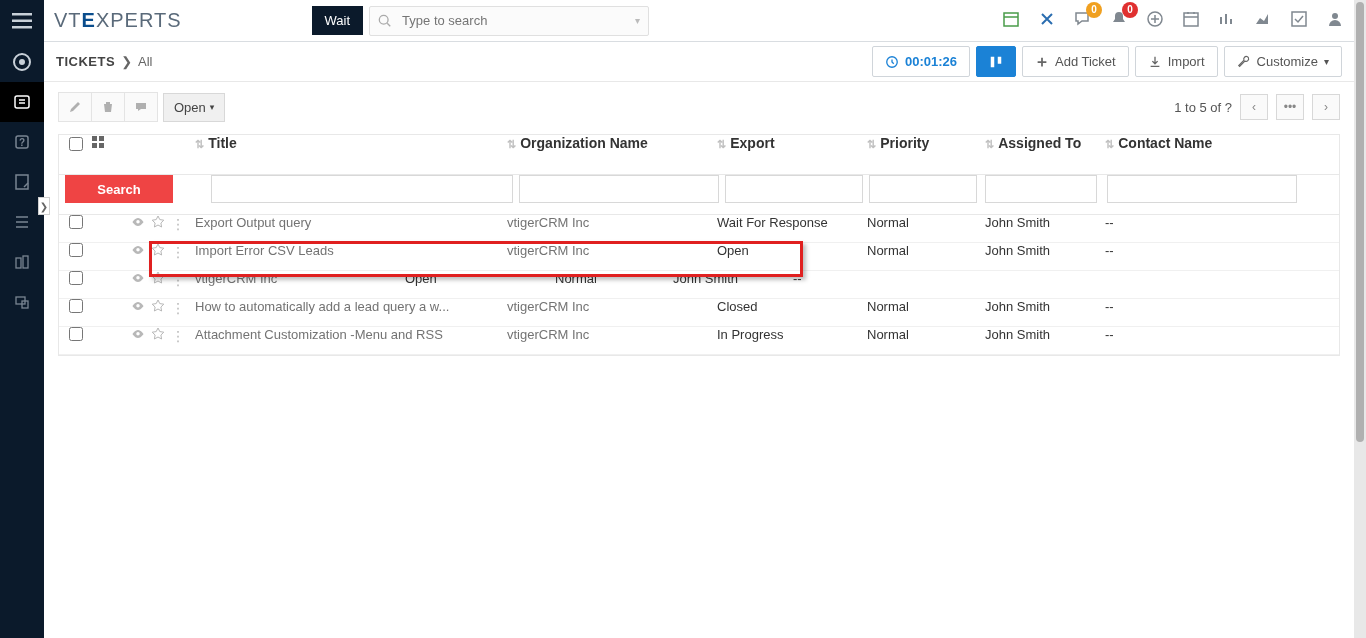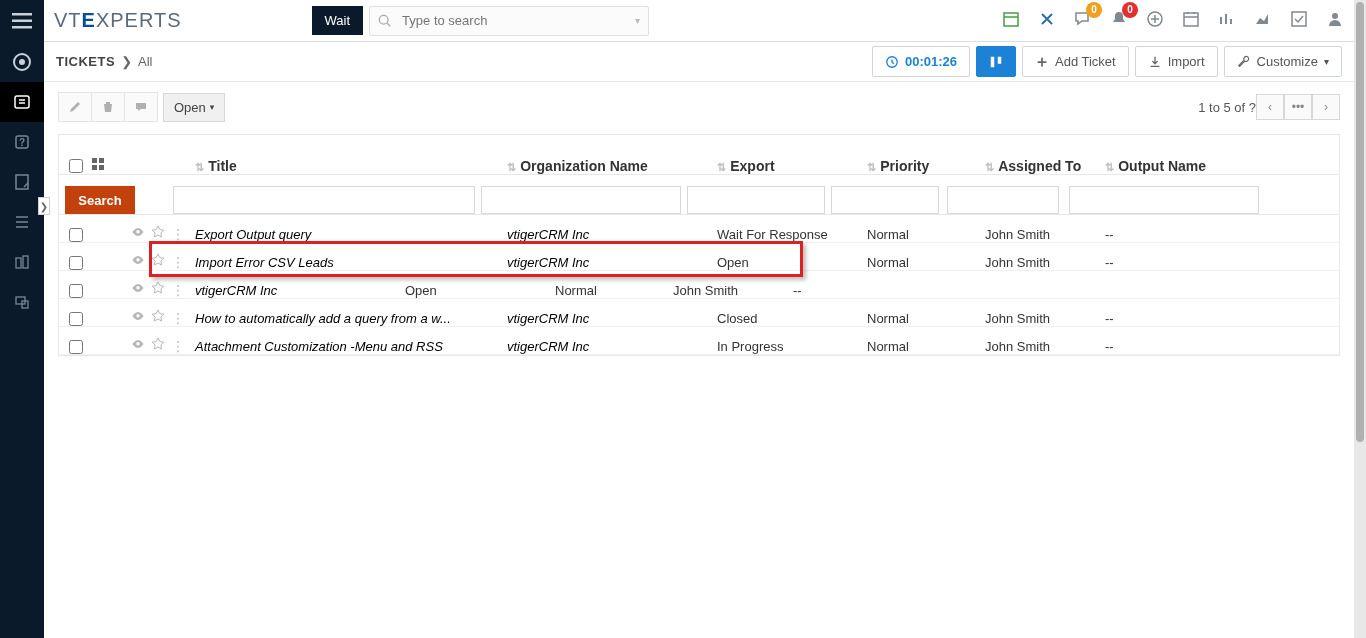--- a/index.html
+++ b/index.html
@@ -50,53 +50,53 @@
 .subheader .timer-text { color: #1b82d6; font-weight: 600; }
 .subheader .chev { font-size: 10px; }
 
 
 .action-row { height: 40px; display: flex; align-items: center; padding: 10px 14px 0 14px; }
 .action-row .left-btns { display: flex; gap: 0; }
 .action-row .icon-btn { border: 1px solid #e4e4e4; background: #fafafa; width: 34px; height: 30px; display: flex; align-items: center; justify-content: center; cursor: pointer; margin-right: -1px; }
 .action-row .icon-btn svg { width: 12px; height: 12px; fill: #b0b0b0; }
 .action-row .more-btn { border: 1px solid #d8d8d8; background: #f0f0f0; padding: 6px 10px; font-size: 13px; color: #444; cursor: pointer; margin-left: 6px; display: flex; align-items: center; gap: 4px; }
 .action-row .spacer { flex: 1; }
-.action-row .pager { display: flex; align-items: center; font-size: 13px; color: #555; }
+.action-row .pager { display: flex; align-items: center; gap: 8px; font-size: 13px; color: #555; }
 .action-row .pager .pg-btn { border: 1px solid #d8d8d8; background: #fafafa; width: 28px; height: 26px; display: flex; align-items: center; justify-content: center; cursor: pointer; color: #888; font-size: 12px; }
 
 
 .table-wrap { margin: 12px 14px; border: 1px solid #e8e8e8; background: #fff; }
-.thead, .filters, .trow { display: flex; align-items: flex-end; }
+.thead, .filters, .trow { display: flex; align-items: flex-start; }
 .thead { height: 40px; border-bottom: 1px solid #e8e8e8; font-size: 14px; font-weight: 600; color: #333; }
 .filters { height: 40px; border-bottom: 1px solid #e8e8e8; padding: 0 6px; gap: 6px; }
 .trow { height: 28px; border-bottom: 1px solid #f0f0f0; font-size: 13px; color: #333; }
 .trow.highlight { position: relative; }
 .trow.highlight::after { content: ""; position: absolute; left: 90px; top: -2px; width: 648px; height: 30px; border: 3px solid #e02020; pointer-events: none; box-shadow: 3px 3px 4px rgba(0,0,0,0.25); }
 
 .col-check { width: 72px; padding-left: 10px; display: flex; align-items: center; gap: 8px; }
 .col-actions { width: 64px; display: flex; align-items: center; gap: 6px; color: #aaa; }
 .col-actions svg { width: 14px; height: 14px; fill: #b8b8b8; }
 .col-title { width: 312px; }
 .col-org { width: 210px; }
 .col-status { width: 150px; }
 .col-priority { width: 118px; }
 .col-assigned { width: 120px; }
 .col-contact { flex: 1; }
 .sort-icon { display: inline-block; margin-right: 4px; color: #c0c0c0; font-size: 11px; vertical-align: middle; }
 
-.filters .search-btn { width: 70px; height: 28px; background: #c2410c; color: #fff; border: none; font-size: 13px; font-weight: 600; cursor: pointer; }
+.filters .search-btn { width: 108px; height: 28px; background: #ef4444; color: #fff; border: none; font-size: 13px; font-weight: 600; cursor: pointer; }
 .filters input { height: 28px; border: 1px solid #d8d8d8; padding: 0 6px; font-size: 12px; outline: none; }
 .filters .f-title { width: 302px; margin-left: 32px; }
 .filters .f-org { width: 200px; }
 .filters .f-status { width: 138px; }
 .filters .f-priority { width: 108px; }
 .filters .f-assigned { width: 112px; margin-left: 2px; }
 .filters .f-contact { width: 190px; margin-left: 4px; }
 
-.link { color: #000000; cursor: pointer; font-style: italic; }
+.link { color: #737373; cursor: pointer; }
 
 input[type=checkbox] { width: 14px; height: 14px; cursor: pointer; }
 .grid-icon svg { width: 14px; height: 14px; fill: #666; }
 </style>
 </head>
 <body>
 
 <div class="scrollbar-track">
     <div class="scrollbar-thumb"></div>
   </div>
@@ -290,21 +290,21 @@
               <rect x="1" y="8" width="5" height="5" fill="#666"></rect>
               <rect x="8" y="8" width="5" height="5" fill="#666"></rect>
             </svg></span>
         </div>
       <div class="col-actions"></div>
       <div class="col-title"><span class="sort-icon">⇅</span><span>Title</span></div>
       <div class="col-org"><span class="sort-icon">⇅</span><span>Organization Name</span></div>
       <div class="col-status"><span class="sort-icon">⇅</span><span>Export</span></div>
       <div class="col-priority"><span class="sort-icon">⇅</span><span>Priority</span></div>
       <div class="col-assigned"><span class="sort-icon">⇅</span><span>Assigned To</span></div>
-      <div class="col-contact"><span class="sort-icon">⇅</span><span>Output Name</span></div>
+      <div class="col-contact"><span class="sort-icon">⇅</span><span>Contact Name</span></div>
     </div>
     <div class="filters">
       <button class="search-btn">Search</button>
       <input class="f-title" style="">
       <input class="f-org" style="">
       <input class="f-status" style="">
       <input class="f-priority" style="">
       <input class="f-assigned" style="">
       <input class="f-contact" style="">
     </div>
@@ -374,21 +374,21 @@
           </div>
     <div class="col-actions">
       <span><svg viewBox="0 0 14 14">
                 <path d="M7 3C4 3 1.5 7 1.5 7S4 11 7 11s5.5-4 5.5-4S10 3 7 3zm0 5.5A1.5 1.5 0 117 5a1.5 1.5 0 010 3.5z" fill="#b8b8b8"></path>
               </svg></span>
       <span><svg viewBox="0 0 14 14">
                 <path d="M7 1l1.8 3.6 4 .6-2.9 2.8.7 4L7 10l-3.6 2 .7-4L1.2 5.2l4-.6z" fill="none" stroke="#b8b8b8" stroke-width="1"></path>
               </svg></span>
       <span style="color:#b8b8b8;font-size:14px;letter-spacing:-1px">⋮</span>
     </div>
-    <div class="col-title"><span class="link">How to automatically add a query from a w...</span></div>
+    <div class="col-title"><span class="link">How to automatically add a lead query a w...</span></div>
     <div class="col-org"><span class="link">vtigerCRM Inc</span></div>
     <div class="col-status">Closed</div>
     <div class="col-priority">Normal</div>
     <div class="col-assigned">John Smith</div>
     <div class="col-contact">--</div>
         </div>
         <div class="trow">
     <div class="col-check">
             <input type="checkbox" style="">
           </div>

